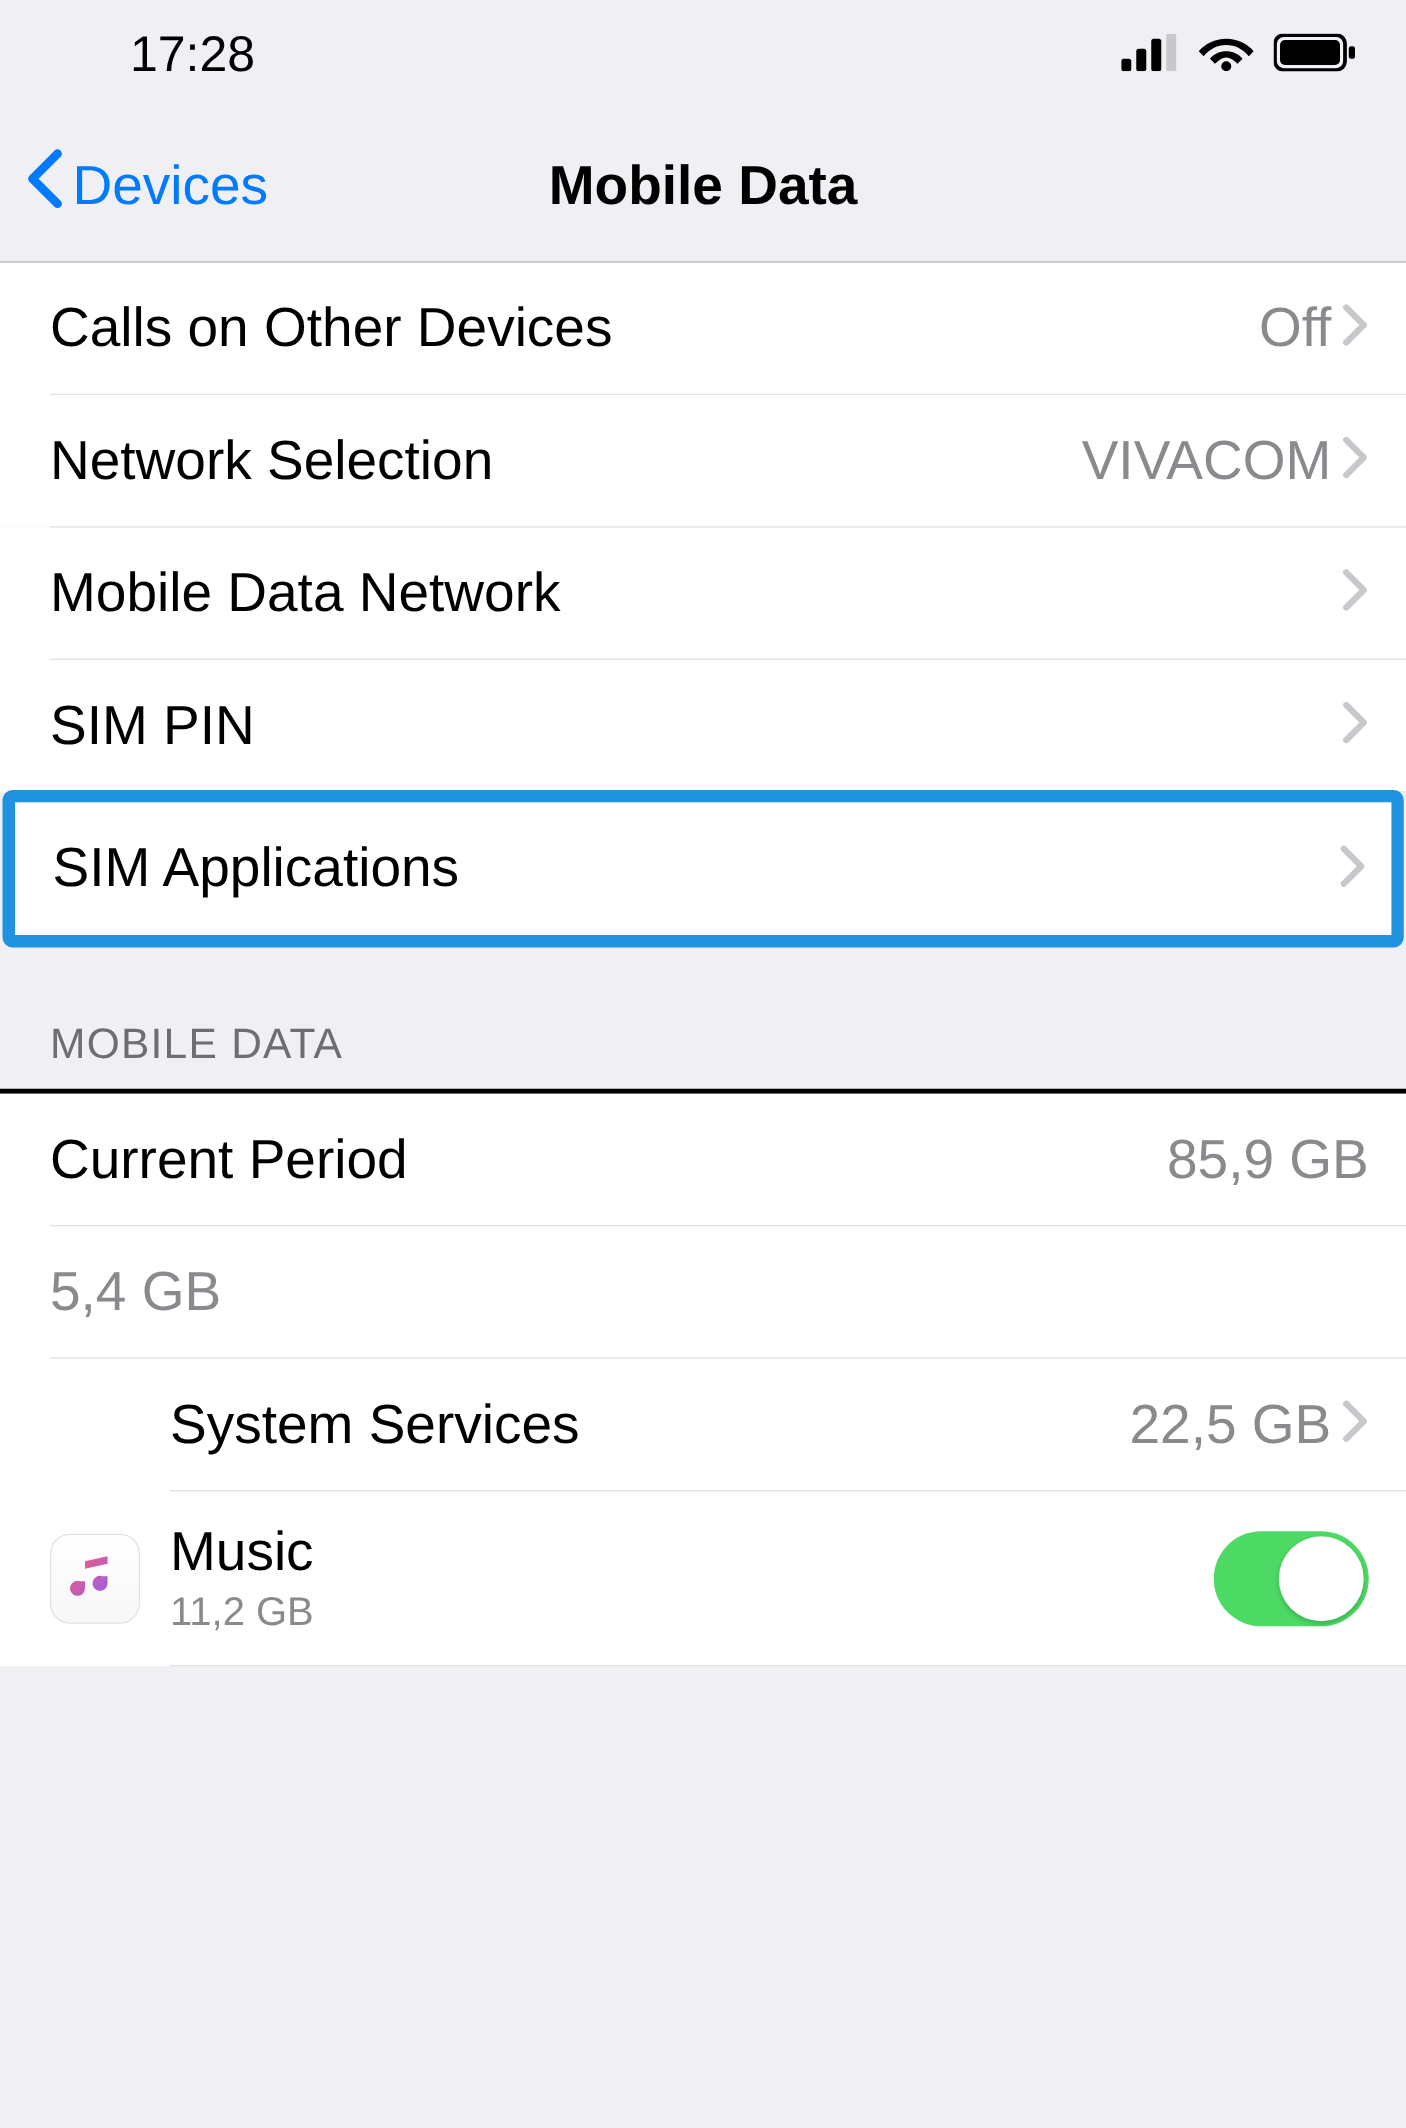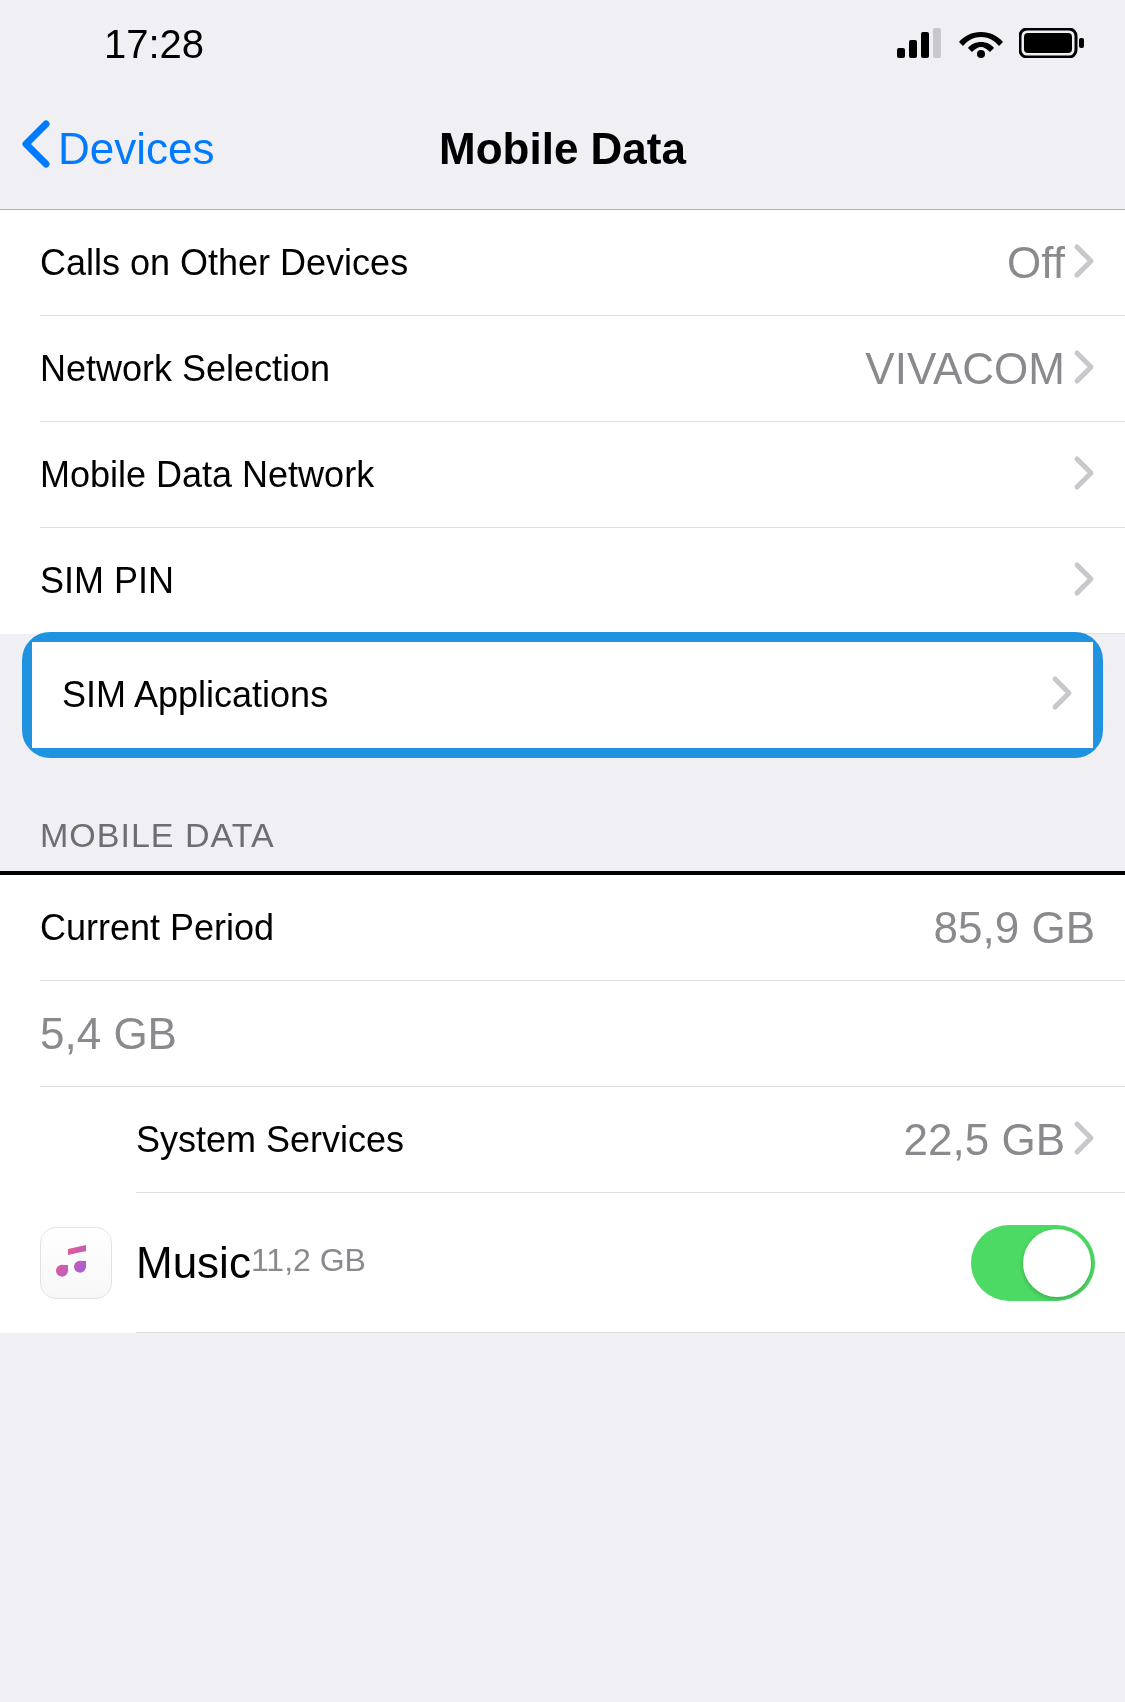--- a/index.html
+++ b/index.html
@@ -65,30 +65,31 @@
       flex: 1;
       display: flex;
       align-items: center;
       justify-content: space-between;
       height: 100%;
       border-bottom: 1px solid #e0e0e2;
       padding-right: 30px;
     }
     .row.last .row-inner { border-bottom: none; }
     .row-label {
-      font-size: 36px;
+      font-size: 44px;
       color: #000;
     }
     .row-sub {
       font-size: 32px;
       color: #8a8a8e;
       margin-top: 4px;
     }
     .row-label-stack {
       display: flex;
+      flex-direction: column;
     }
     .row-value {
       font-size: 44px;
       color: #8a8a8e;
     }
     .row-right {
       display: flex;
       align-items: center;
       gap: 8px;
     }
@@ -97,22 +98,22 @@
     }
     .section-header {
       font-size: 34px;
       color: #6d6d72;
       padding: 56px 40px 16px;
       text-transform: uppercase;
       letter-spacing: 1px;
     }
     .highlight-box {
       border: 10px solid #1f93e0;
-      border-radius: 28px;
-      margin: 0 22px;
+      border-radius: 8px;
+      margin: 0 2px;
       position: relative;
       top: -2px;
     }
     .app-icon {
       width: 72px;
       height: 72px;
       border-radius: 16px;
       margin-right: 24px;
       display: flex;
       align-items: center;

